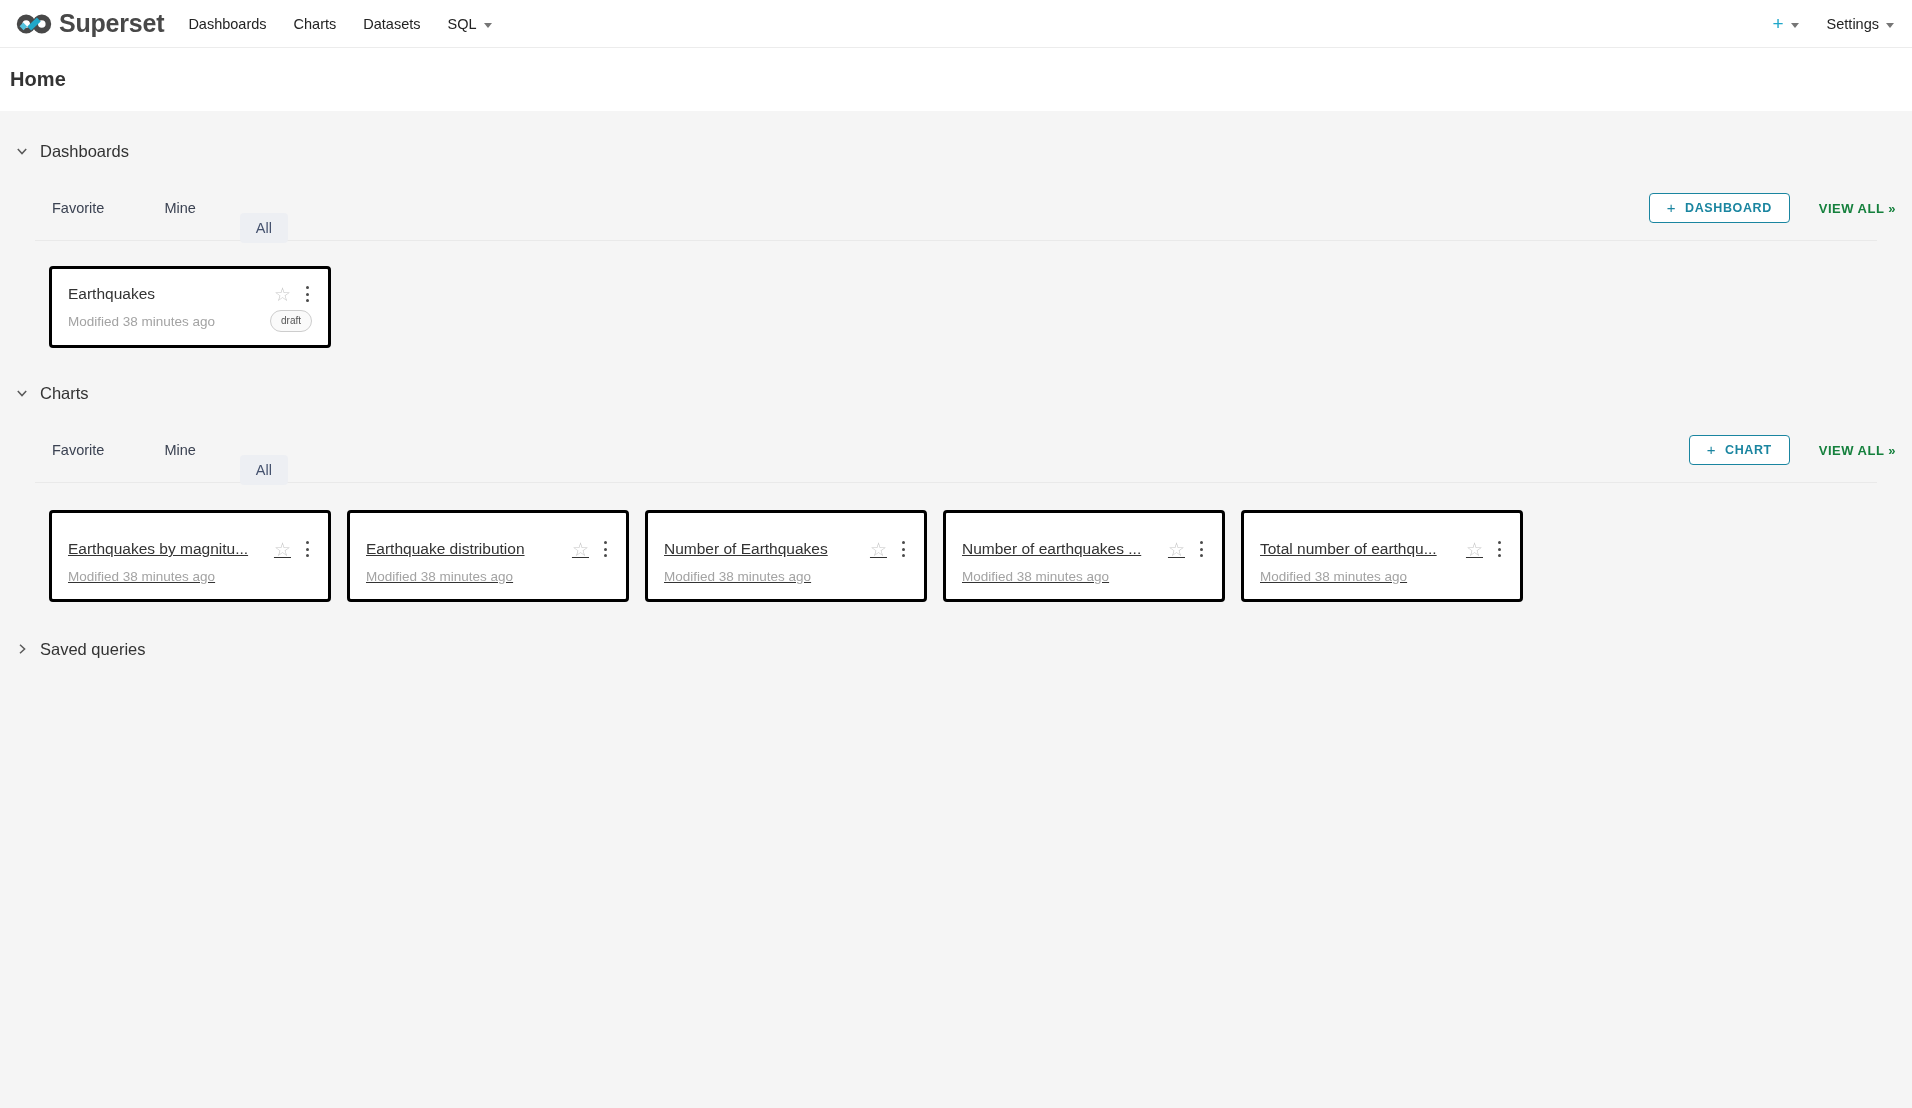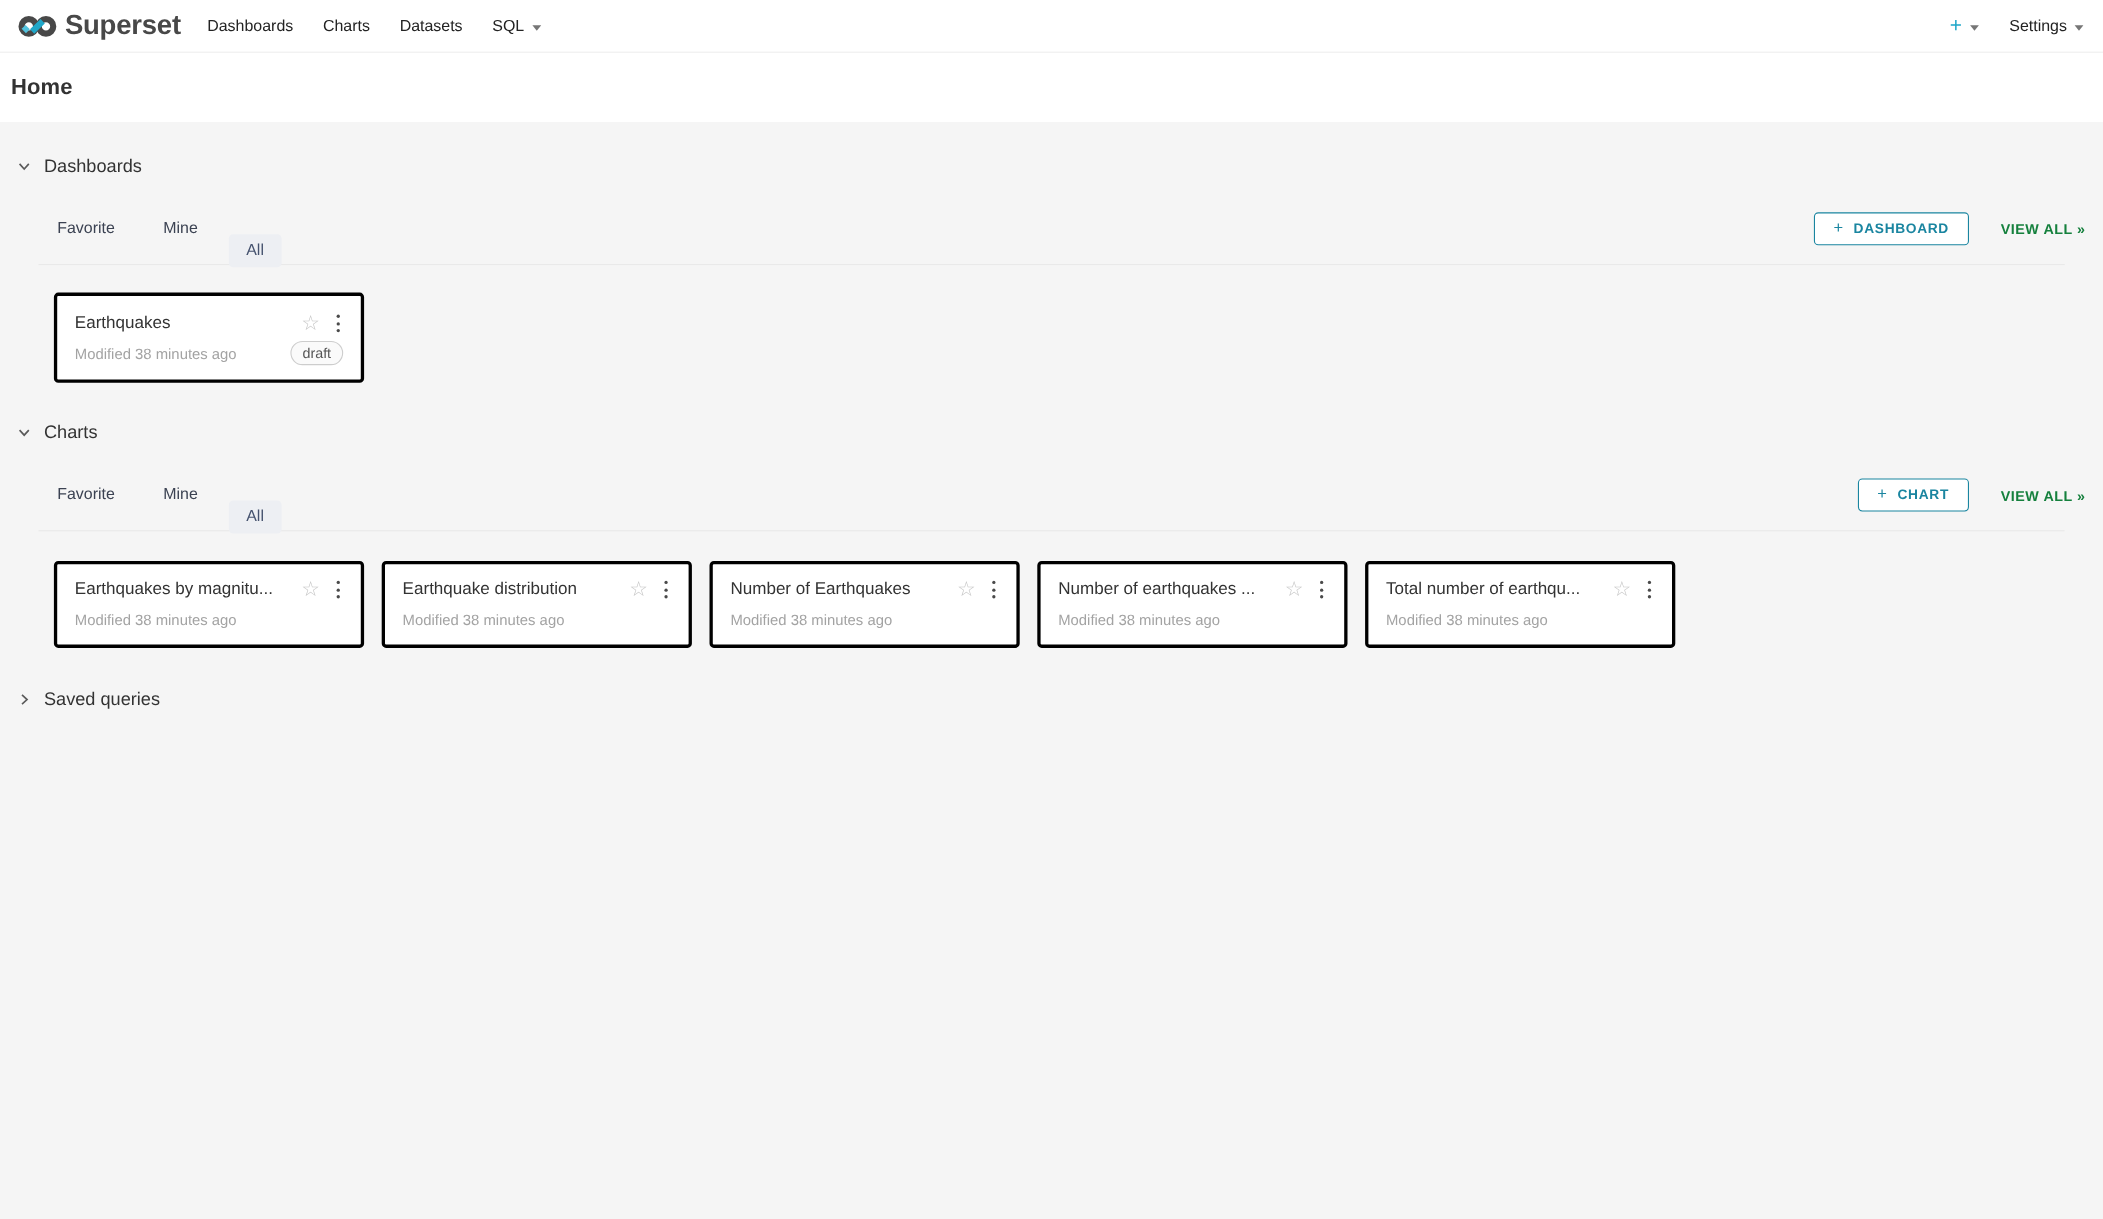--- a/index.html
+++ b/index.html
@@ -50,21 +50,21 @@
     height: 46px; cursor: pointer; user-select: none;
   }
   .section-title { font-size: 16.5px; color: #333; }
   .chev { display: inline-flex; width: 12px; justify-content: center; }
 
   
   .submenu {
     display: flex; align-items: center;
     height: 40px; margin: 14px 0 0 20px;
   }
-  .tabs { display: flex; align-items: center; gap: 12px; }
+  .tabs { display: flex; align-items: center; gap: 28px; }
   .tab {
     padding: 7px 16px; font-size: 14.5px; color: #3b4252;
     border-radius: 4px; cursor: pointer; background: transparent;
   }
   .tab.active { background: #edeff3; color: #45526e; margin-top: 40px; }
   .submenu-right { margin-left: auto; display: flex; align-items: center; gap: 29px; }
   .btn-outline {
     display: inline-flex; align-items: center; gap: 9px;
     border: 1px solid #1a85a0; color: #1a85a0; background: #fff;
     border-radius: 4px; padding: 7px 17px;
@@ -79,33 +79,33 @@
   .divider { border: 0; border-top: 1px solid #e9e9e9; margin: 12px 19px 0 19px; }
 
   
   .card-row { display: flex; gap: 16px; padding: 25px 0 22px 33px; }
   .card-row.charts { padding: 27px 0 24px 33px; }
   .card {
     width: 282px; background: #fff;
     border: 3px solid #000000; border-radius: 4px;
     padding: 13px 16px; cursor: pointer;
   }
-  .card.chart-card { padding: 11px 16px 12px 16px; }
+  .card.chart-card { padding: 24px 16px 12px 16px; text-decoration: underline; }
   .card-top { display: flex; align-items: center; }
   .card-title {
     flex: 1; font-size: 15.5px; color: #333; line-height: 24px;
     white-space: nowrap; overflow: hidden;
   }
   .star { color: #c6c6c6; font-size: 19px; line-height: 1; margin: 0 12px 0 8px; cursor: pointer; }
   .kebab { display: inline-flex; flex-direction: column; align-items: center; padding: 2px 3px; cursor: pointer; }
   .kebab i { width: 3px; height: 3px; border-radius: 50%; background: #4a4a4a; margin: 1.6px 0; }
   .card-bottom { display: flex; align-items: center; margin-top: 4px; min-height: 22px; }
   .modified { flex: 1; font-size: 13.5px; color: #a3a3a3; }
   .badge-draft {
-    font-size: 13px; color: #555; background: #fafafa;
+    font-size: 10px; color: #555; background: #fafafa;
     border: 1px solid #cdcdcd; border-radius: 11px;
     padding: 1px 10px 2px 10px; line-height: 17px;
   }
 </style>
 </head>
 <body>
 
 <div class="navbar">
   <div class="brand">
     <span style="display:inline-flex">

